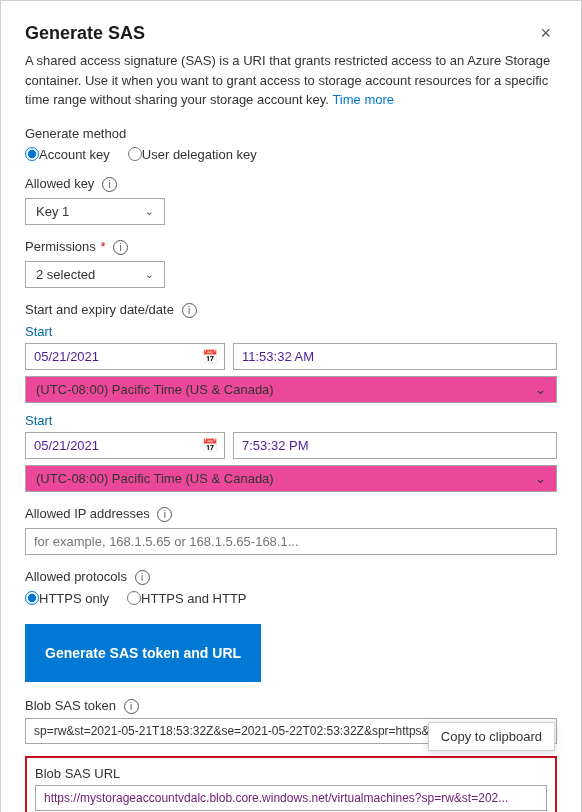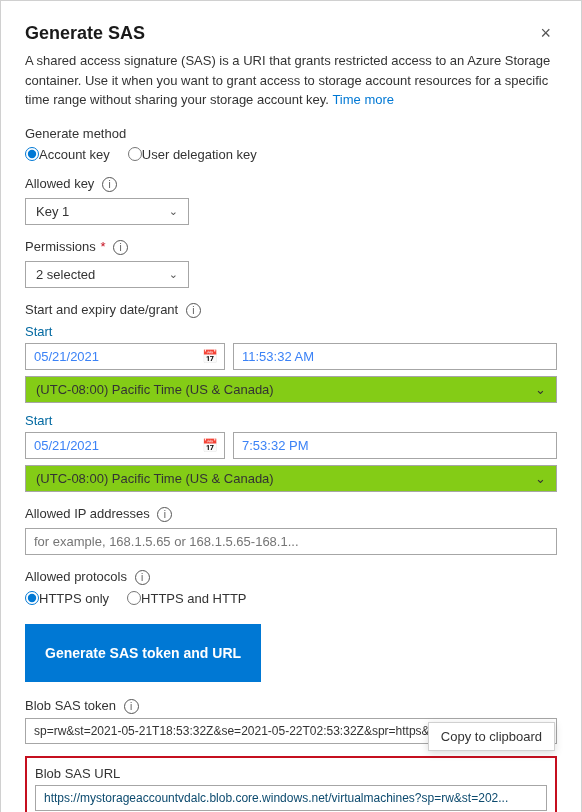--- a/index.html
+++ b/index.html
@@ -77,21 +77,21 @@
     .radio-item label {
       font-size: 13px;
       color: #333;
       cursor: pointer;
     }
     .select-dropdown {
       display: flex;
       align-items: center;
       border: 1px solid #a6a6a6;
       padding: 5px 10px;
-      width: 164px;
+      width: 140px;
       cursor: pointer;
       background: #fff;
       justify-content: space-between;
       font-size: 13px;
       color: #333;
       gap: 36px;
     }
     .select-dropdown .chevron {
       font-size: 11px;
       color: #555;
@@ -123,51 +123,51 @@
       margin-bottom: 6px;
     }
     .date-input-wrap {
       position: relative;
       flex: 0 0 200px;
     }
     .date-input {
       border: 1px solid #a6a6a6;
       padding: 5px 32px 5px 8px;
       font-size: 13px;
-      color: #3b82f6;
+      color: #4c1d95;
       width: 100%;
       background: #fff;
       outline: none;
     }
     .calendar-icon {
       position: absolute;
       right: 6px;
       top: 50%;
       transform: translateY(-50%);
       font-size: 13px;
       color: #555;
       cursor: pointer;
     }
     .time-input {
       border: 1px solid #a6a6a6;
       padding: 5px 8px;
       font-size: 13px;
-      color: #3b82f6;
+      color: #4c1d95;
       flex: 1;
       background: #fff;
       outline: none;
     }
     .timezone-dropdown {
       display: flex;
       align-items: center;
       border: 1px solid #a6a6a6;
       padding: 5px 10px;
       width: 100%;
       cursor: pointer;
-      background: #84cc16;
+      background: #ec4899;
       justify-content: space-between;
       font-size: 13px;
       color: #333;
       margin-bottom: 10px;
     }
     .sublabel {
       font-size: 13px;
       color: #0369a1;
       margin-bottom: 4px;
     }
@@ -240,21 +240,21 @@
       box-shadow: 0 2px 8px rgba(0,0,0,0.15);
       padding: 6px 12px;
       font-size: 13px;
       color: #333;
       white-space: nowrap;
     }
     .url-input {
       border: 1px solid #a6a6a6;
       padding: 5px 8px;
       font-size: 12px;
-      color: #0c4a6e;
+      color: #701a75;
       width: 100%;
       background: #fff;
       outline: none;
       white-space: nowrap;
       overflow: hidden;
       text-overflow: ellipsis;
     }
   </style>
 </head>
 <body>
@@ -309,21 +309,21 @@
     </div>
     <div class="select-dropdown">
       <span>2 selected</span>
       <span class="chevron">⌄</span>
     </div>
   </div>
 
   
   <div class="datetime-section">
     <div class="section-label">
-      <span>Start and expiry date/grant</span>
+      <span>Start and expiry date/date</span>
       <span class="info-icon">i</span>
     </div>
 
     <div class="sublabel">Start</div>
     <div class="datetime-row">
       <div class="date-input-wrap">
         <input class="date-input" type="text" value="05/21/2021" readonly="" style="">
         <span class="calendar-icon">📅</span>
       </div>
       <input class="time-input" type="text" value="11:53:32 AM" style="">

